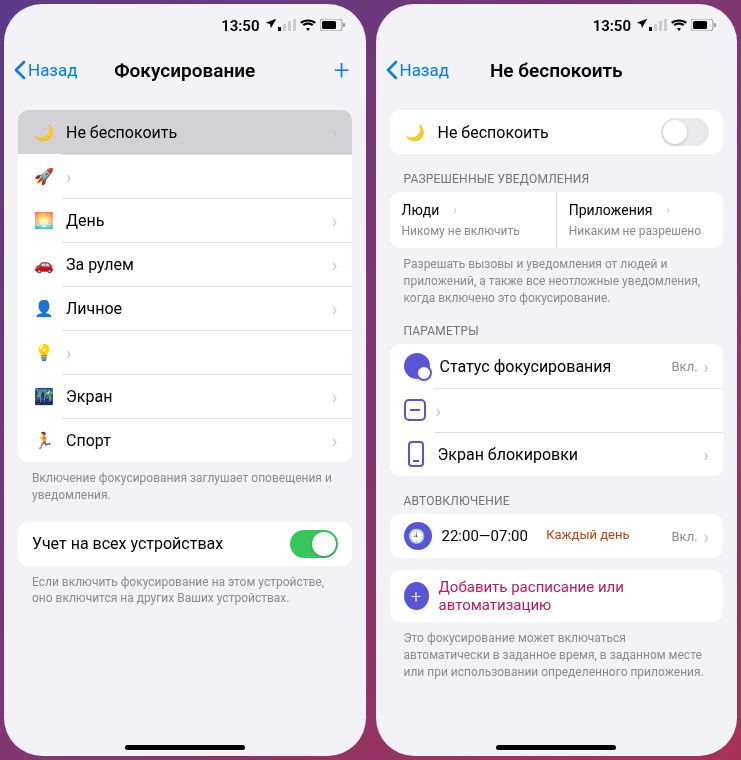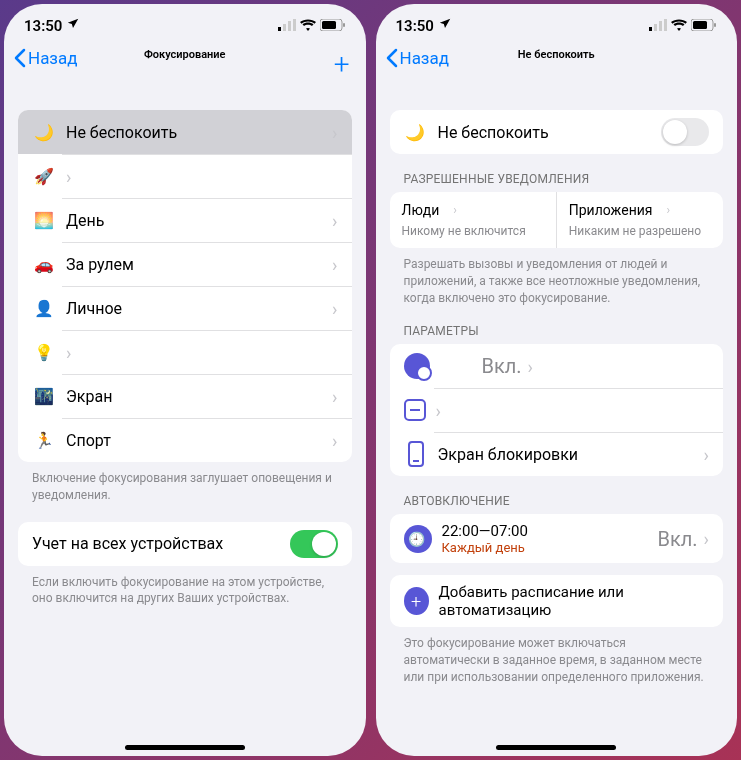--- a/index.html
+++ b/index.html
@@ -19,48 +19,48 @@
     background: #f2f2f7;
     border-radius: 38px;
     overflow: hidden;
     position: relative;
     display: flex;
     flex-direction: column;
   }
   .status-bar {
     height: 44px;
     display: flex;
-    justify-content: space-between;
+    justify-content: flex-end;
     align-items: center;
     padding: 0 20px;
     font-size: 15px;
     font-weight: 600;
     color: #000;
   }
   .status-left { display: flex; align-items: center; gap: 4px; }
   .status-right { display: flex; align-items: center; gap: 4px; }
   .nav-bar {
     height: 44px;
     display: flex;
-    align-items: flex-start;
+    align-items: center;
     padding: 0 10px;
     position: relative;
   }
   .back-btn {
     display: flex;
     align-items: center;
     color: #007aff;
     font-size: 17px;
     gap: 2px;
   }
   .nav-title {
     position: absolute;
     left: 50%;
     transform: translateX(-50%);
-    font-size: 11px;
+    font-size: 19px;
     font-weight: 600;
     color: #000;
   }
   .nav-plus {
     position: absolute;
     right: 16px;
     color: #007aff;
     font-size: 28px;
     font-weight: 300;
   }
@@ -110,30 +110,30 @@
     justify-content: center;
     margin-right: 10px;
     font-size: 16px;
   }
   .row-label {
     flex: 1;
     font-size: 16px;
     color: #000;
   }
   .row-value {
-    font-size: 20px;
+    font-size: 13px;
     color: #8a8a8e;
     margin-right: 6px;
     margin-left: 42px;
   }
   .row-sublabel {
     font-size: 13px;
     color: #c2410c;
   }
-  .row-text { display:flex; flex-direction:column; flex:1; }
+  .row-text { display:flex; flex-direction:row; flex:1; }
   .chevron {
     color: #c7c7cc;
     font-size: 18px;
   }
   .footer-text {
     font-size: 12px;
     color: #8a8a8e;
     padding: 8px 28px 0;
     line-height: 1.4;
   }
@@ -187,21 +187,21 @@
     height: 28px;
     border-radius: 50%;
     display: flex;
     align-items: center;
     justify-content: center;
     margin-right: 10px;
     color: #fff;
     font-size: 14px;
   }
   .purple-bg { background: #5856d6; }
-  .add-label { color: #000000; font-size: 15px; }
+  .add-label { color: #be185d; font-size: 15px; }
   .home-indicator {
     position: absolute;
     bottom: 6px;
     left: 50%;
     transform: translateX(-50%);
     width: 120px;
     height: 5px;
     background: #000;
     border-radius: 3px;
   }
@@ -372,38 +372,39 @@
     </div>
 
     <div class="section">
       <div class="section-header">РАЗРЕШЕННЫЕ УВЕДОМЛЕНИЯ</div>
       <div class="split-card">
         <div class="split-half">
           <div class="split-title">
               <span>Люди</span>
               <span class="mini-chevron">›</span>
             </div>
-          <div class="split-sub">Никому не включится</div>
+          <div class="split-sub">Никому не включить</div>
         </div>
         <div class="split-half">
           <div class="split-title">
               <span>Приложения</span>
               <span class="mini-chevron">›</span>
             </div>
           <div class="split-sub">Никаким не разрешено</div>
         </div>
       </div>
       <div class="footer-text">Разрешать вызовы и уведомления от людей и приложений, а также все неотложные уведомления, когда включено это фокусирование.</div>
     </div>
 
     <div class="section">
       <div class="section-header">ПАРАМЕТРЫ</div>
       <div class="card">
         <div class="row">
           <div class="status-focus-icon"></div>
+          <span class="row-label">Статус фокусирования</span>
           <span class="row-value">Вкл.</span>
           <span class="chevron">›</span>
         </div>
         <div class="row">
           <div class="ico-square"></div>
           <span class="chevron">›</span>
         </div>
         <div class="row">
           <div class="ico-rect"></div>
           <span class="row-label">Экран блокировки</span>

